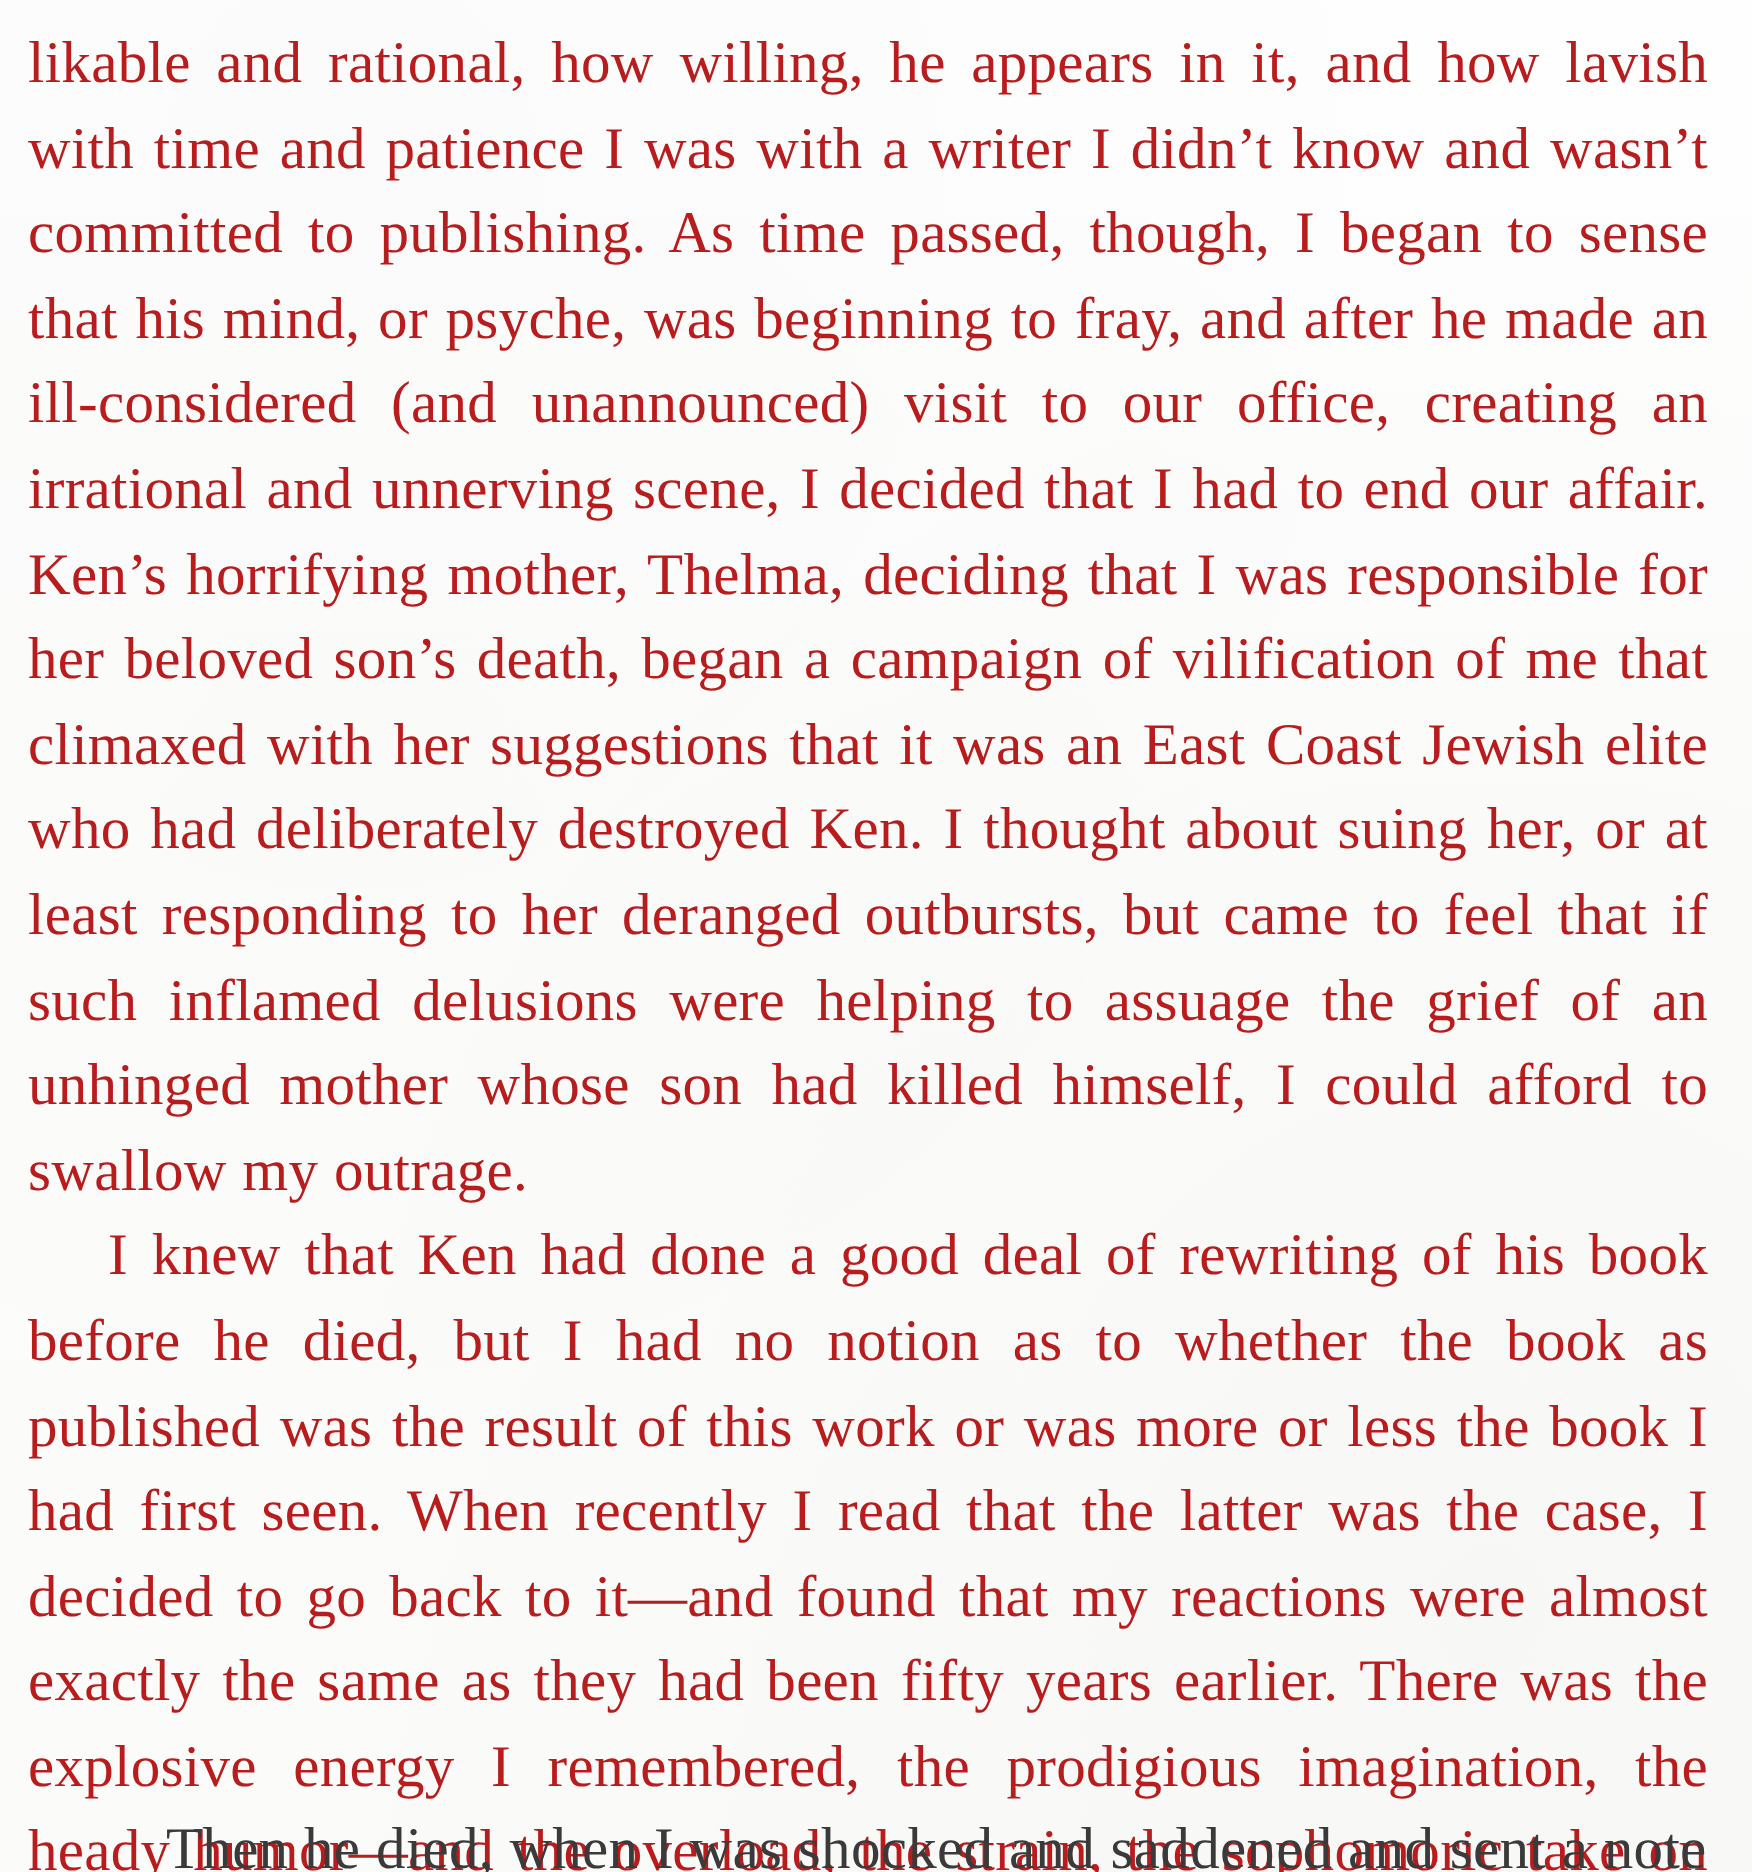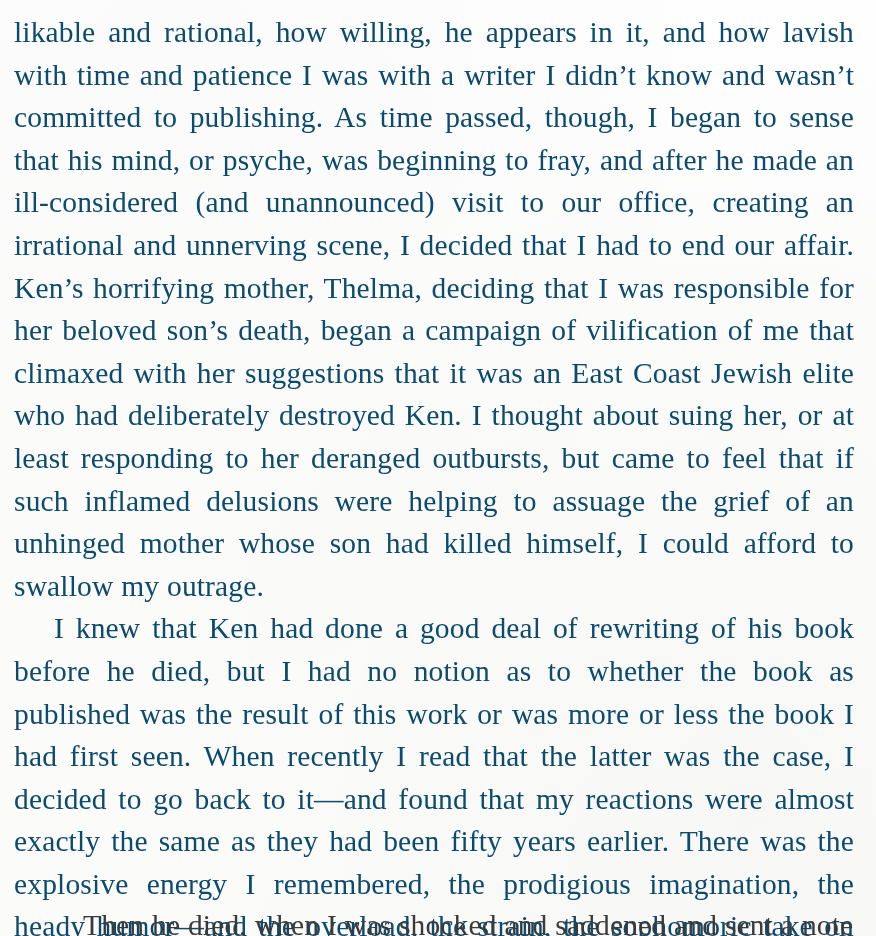--- a/index.html
+++ b/index.html
@@ -37,21 +37,21 @@
     top: 0;
     width: 840px;
     z-index: 1;
   }
 
   .body-paragraph {
     margin: 0;
     font-family: "Liberation Serif", "DejaVu Serif", serif;
     font-size: 29.5px;
     line-height: 42.6px;
-    color: #0c4a6e;
+    color: #b91c1c;
     text-align: justify;
     text-justify: inter-word;
     letter-spacing: 0.005em;
     word-spacing: 0.01em;
     -webkit-font-smoothing: antialiased;
     hyphens: none;
   }
 
   .body-paragraph.first {
     padding-top: 11px;

